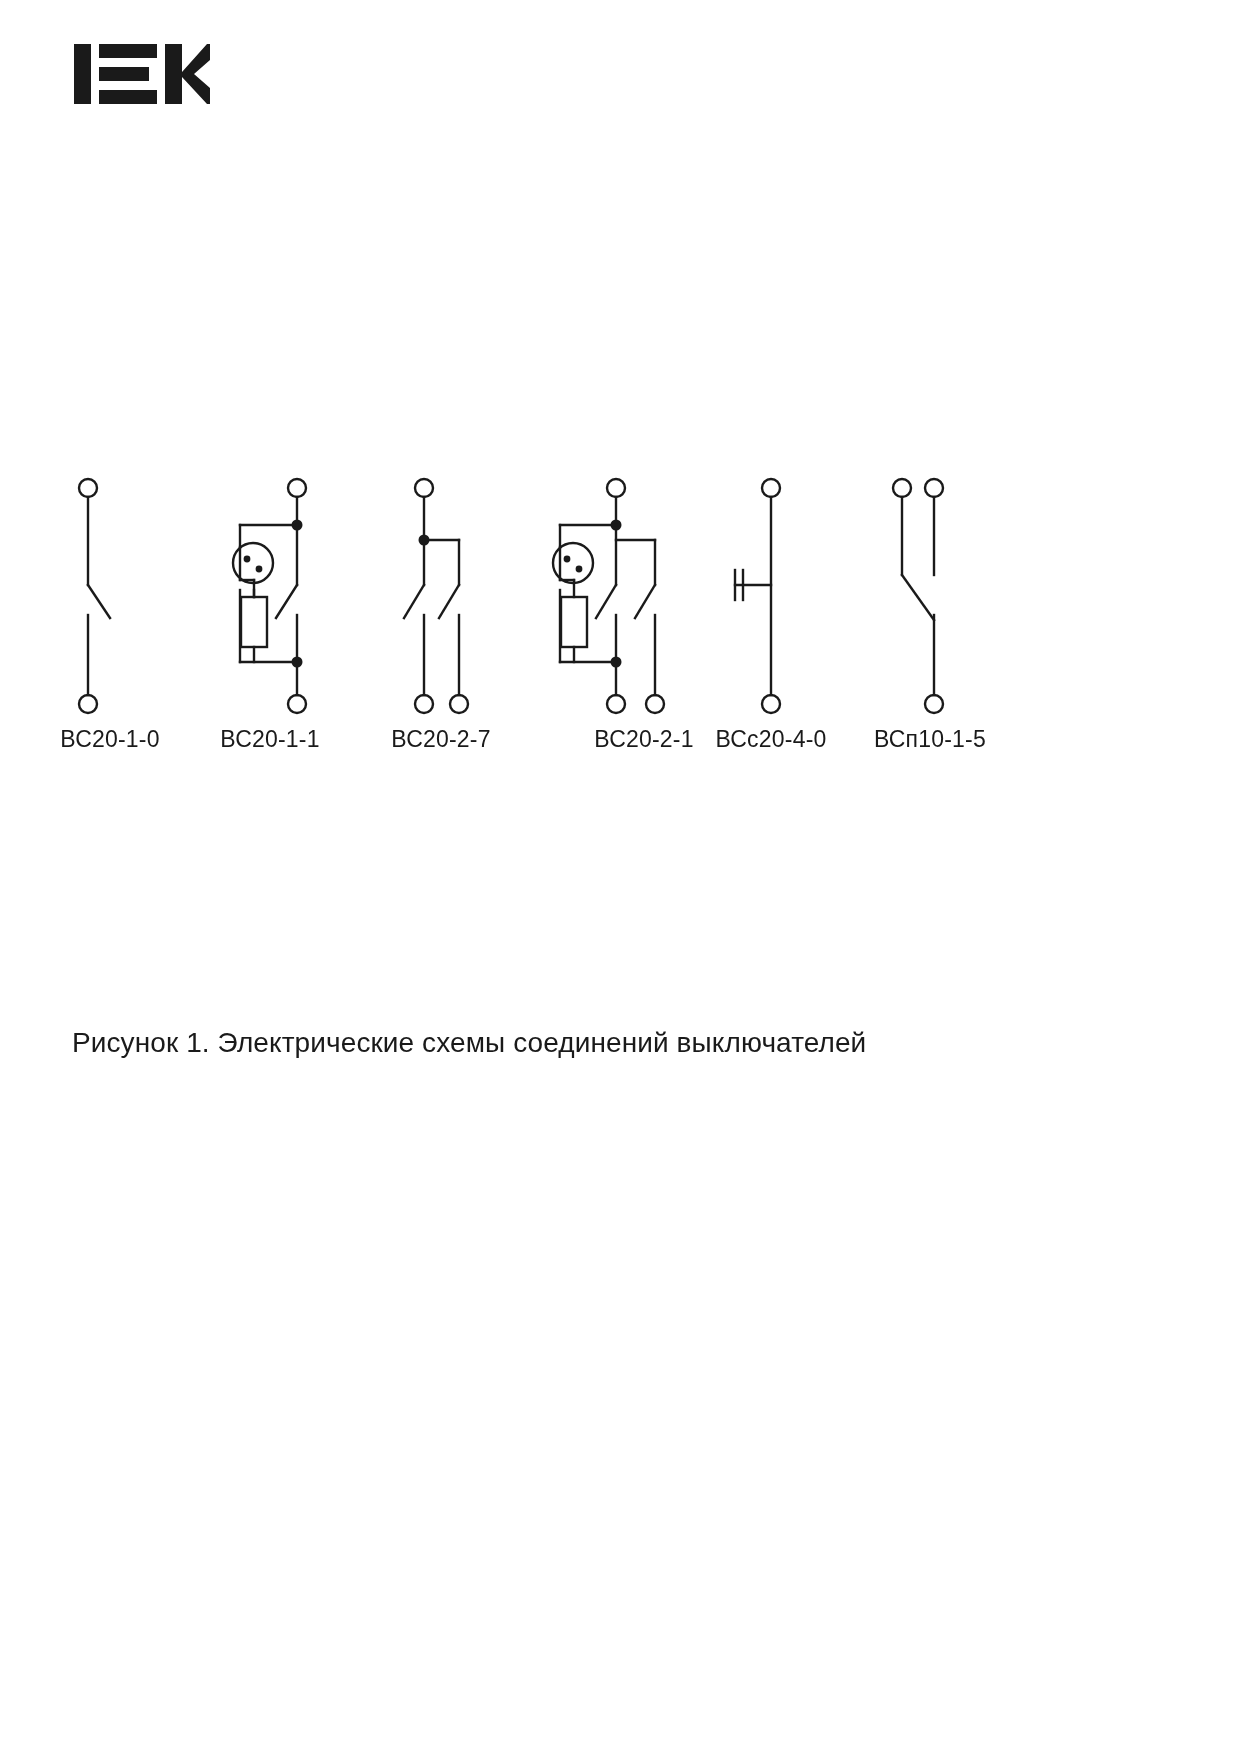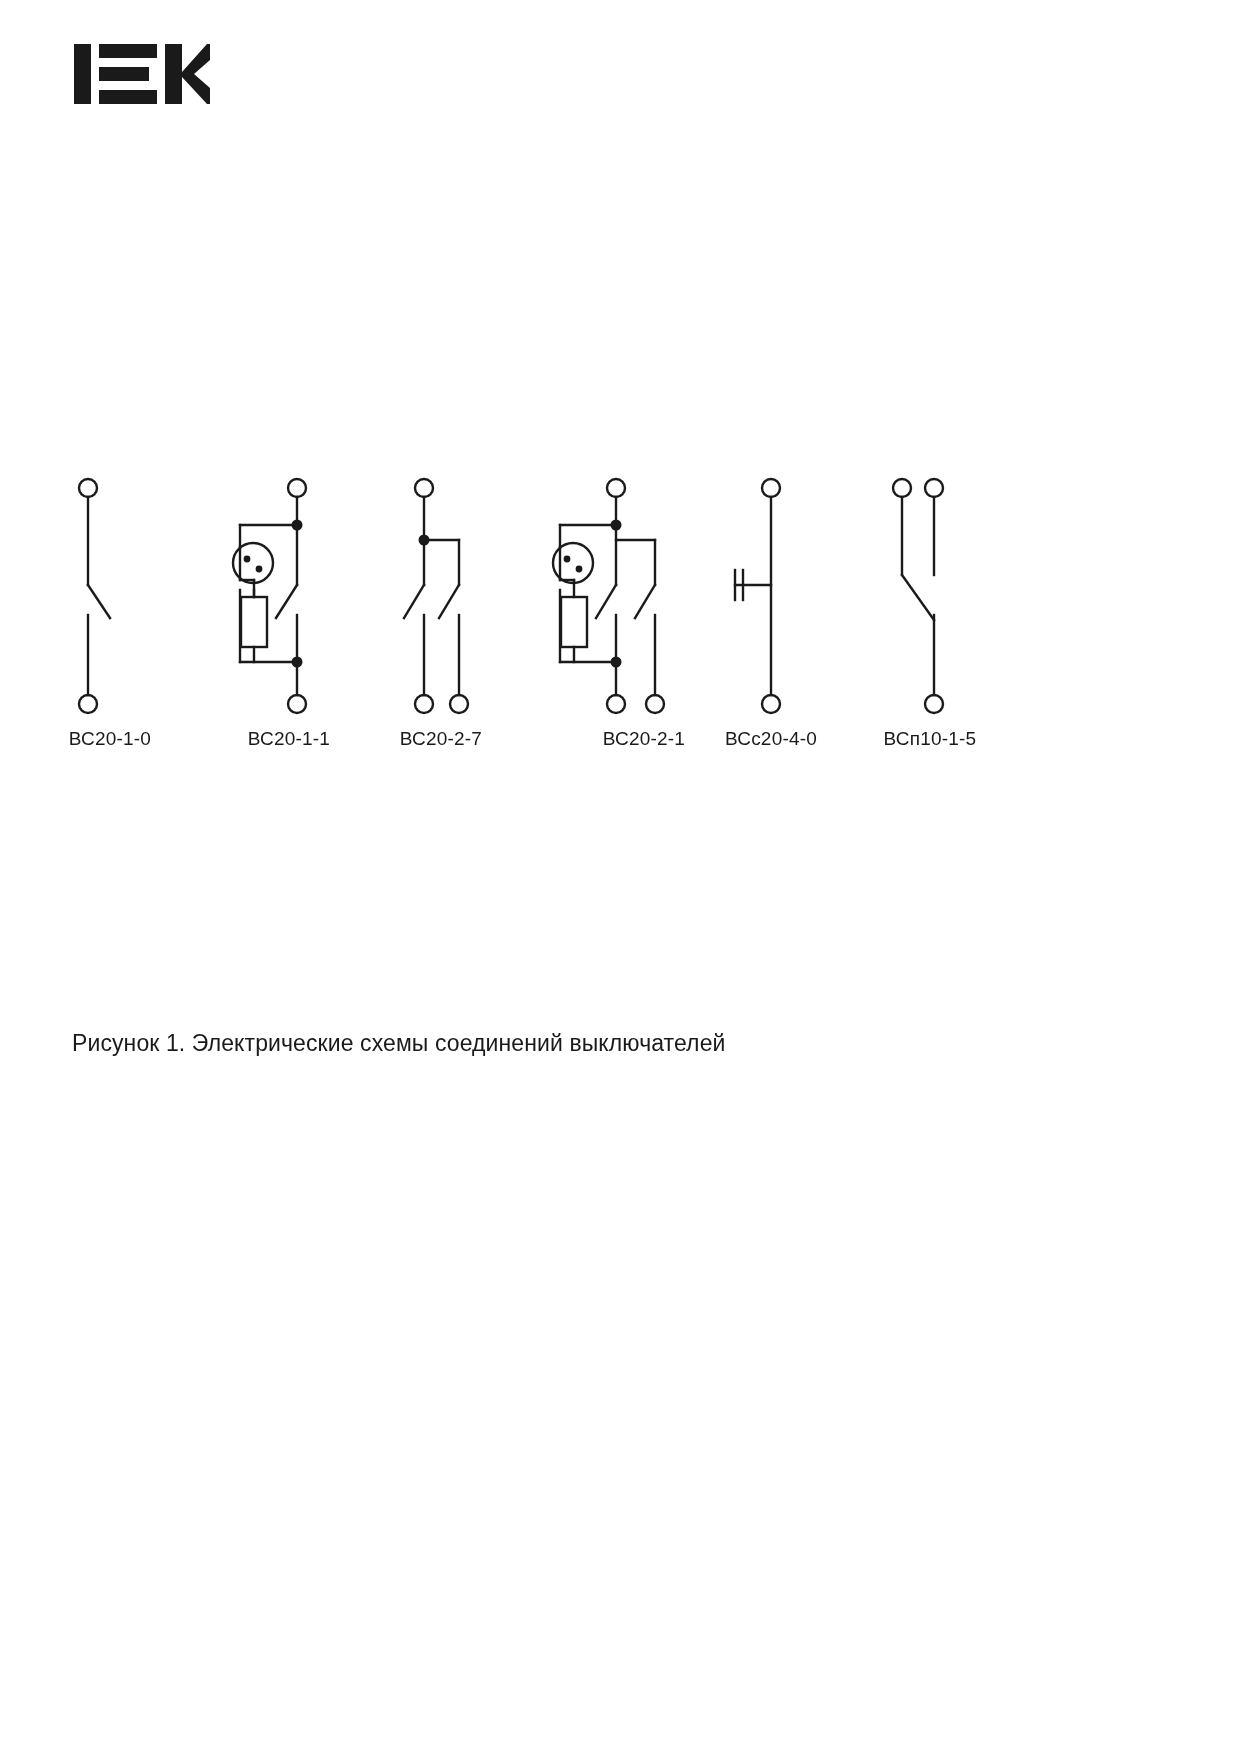--- a/index.html
+++ b/index.html
@@ -34,35 +34,35 @@
     height: 340px;
   }
   .schematic-svg {
     display: block;
   }
 
   
   .scheme-label {
     position: absolute;
     top: 728px;
-    font-size: 19px;
+    font-size: 23px;
     line-height: 22px;
     letter-spacing: 0.2px;
     color: #1a1a1a;
     text-align: center;
     white-space: nowrap;
     transform: translateX(-50%);
   }
 
   
   .caption {
     position: absolute;
     left: 72px;
     top: 1028px;
-    font-size: 23px;
+    font-size: 28px;
     line-height: 30px;
     color: #1a1a1a;
     letter-spacing: 0.1px;
     white-space: nowrap;
   }
 </style>
 </head>
 <body>
 
 <div class="logo">
@@ -191,19 +191,19 @@
         <line x1="934" y1="185" x2="934" y2="265"></line>
 
         <line x1="902" y1="145" x2="934" y2="190"></line>
       </g>
 
     </g>
   </svg>
 </div>
 
 <div class="scheme-label" style="left:110px;">ВС20-1-0</div>
-<div class="scheme-label" style="left:289px;">ВС20-1-1</div>
+<div class="scheme-label" style="left:270px;">ВС20-1-1</div>
 <div class="scheme-label" style="left:441px;">ВС20-2-7</div>
 <div class="scheme-label" style="left:644px;">ВС20-2-1</div>
 <div class="scheme-label" style="left:771px;">ВСс20-4-0</div>
 <div class="scheme-label" style="left:930px;">ВСп10-1-5</div>
 
 <div class="caption">Рисунок 1. Электрические схемы соединений выключателей</div>
 
 </body></html>

